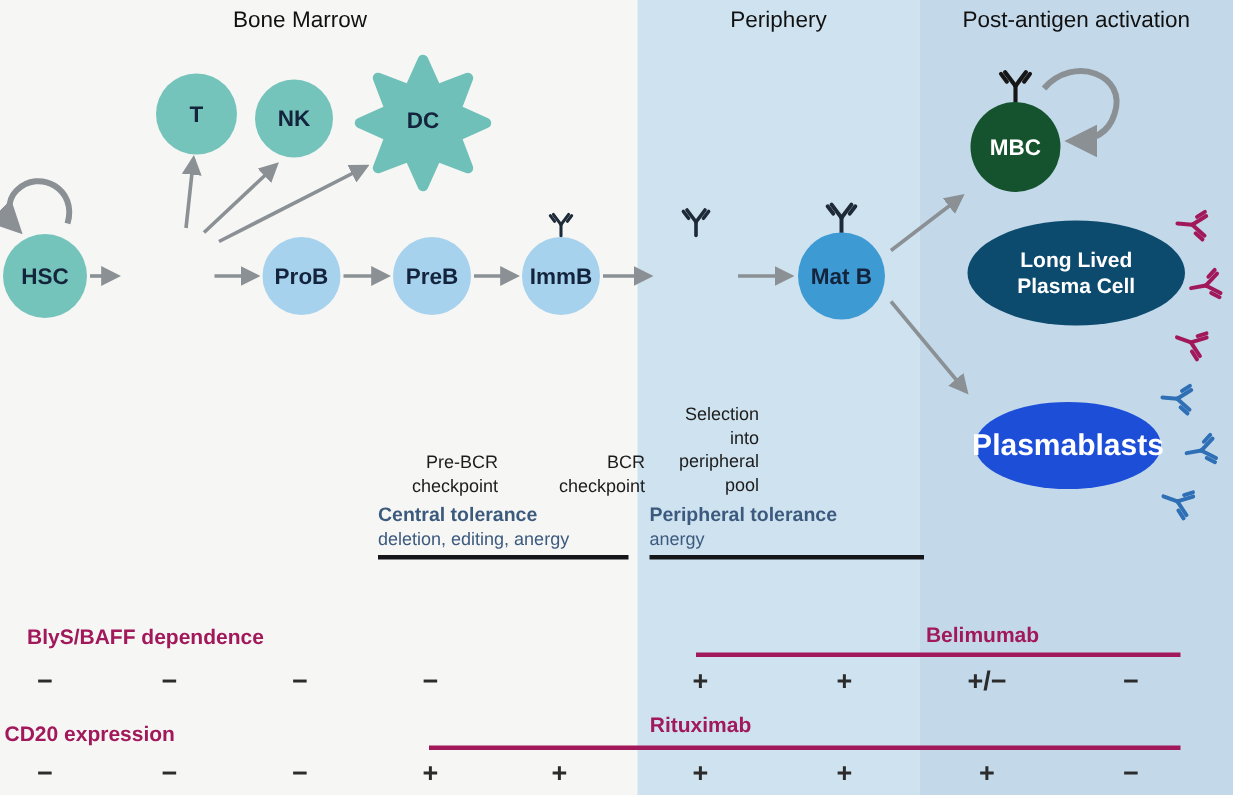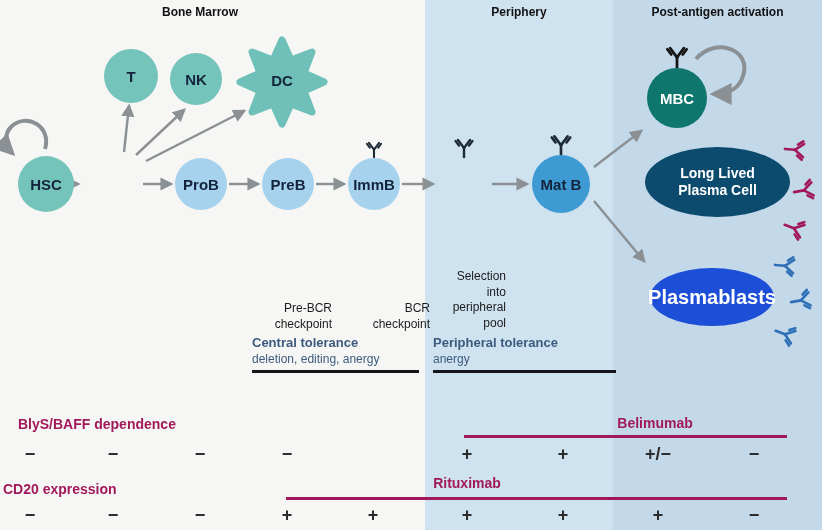--- a/index.html
+++ b/index.html
@@ -6,40 +6,40 @@
   .stage{
     position:relative;width:822px;height:530px;overflow:hidden;
     font-family:"Liberation Sans", sans-serif;background:#f6f6f4;
   }
   .band{position:absolute;top:0;height:530px;}
   .band-bm{left:0;width:425px;background:#f6f6f4;}
   .band-per{left:425px;width:188px;background:#cfe2ef;}
   .band-post{left:613px;width:209px;background:#c3d9ea;}
   .layer{position:absolute;left:0;top:0;width:822px;height:530px;}
 
-  .hdr{position:absolute;top:5px;font-size:12px;font-weight:bold;color:#111;text-align:center;}
+  .hdr{position:absolute;top:5px;font-size:15px;font-weight:normal;color:#111;text-align:center;}
   .hdr-bm{left:100px;width:200px;}
   .hdr-per{left:444px;width:150px;}
   .hdr-post{left:613px;width:209px;}
 
   .cell{position:absolute;border-radius:50%;display:flex;align-items:center;justify-content:center;
         font-weight:bold;font-size:15px;color:#14243c;}
   .teal{background:#74c4bb;}
   .lblue{background:#a6d2ee;}
   .mblue{background:#3e9ad3;}
-  .c-hsc{left:18px;top:156px;width:56px;height:56px;}
+  .c-hsc{left:2px;top:156px;width:56px;height:56px;}
   .c-clp{left:85px;top:156px;width:56px;height:56px;}
   .c-t{left:104px;top:49px;width:54px;height:54px;}
   .c-nk{left:170px;top:53px;width:52px;height:52px;}
   .c-prob{left:175px;top:158px;width:52px;height:52px;}
   .c-preb{left:262px;top:158px;width:52px;height:52px;}
   .c-immb{left:348px;top:158px;width:52px;height:52px;}
   .c-trb{left:438px;top:158px;width:52px;height:52px;}
   .c-matb{left:532px;top:155px;width:58px;height:58px;}
-  .c-mbc{left:647px;top:68px;width:60px;height:60px;background:#0f766e;color:#fff;}
+  .c-mbc{left:647px;top:68px;width:60px;height:60px;background:#14532d;color:#fff;}
   .c-llpc{left:645px;top:147px;width:145px;height:70px;background:#0c4a6e;color:#fff;
           font-size:14px;text-align:center;white-space:pre-line;line-height:1.25;}
   .c-pb{left:650px;top:268px;width:124px;height:58px;background:#1d4ed8;color:#fff;font-size:20px;}
   .dc-label{position:absolute;left:252px;top:72px;width:60px;text-align:center;
             font-weight:bold;font-size:15px;color:#14243c;}
 
   .note{position:absolute;font-size:12px;color:#1c1c1c;text-align:right;white-space:pre-line;line-height:1.3;margin-top:12px;}
   .n-prebcr{left:240px;top:289px;width:92px;}
   .n-bcr{left:346px;top:289px;width:84px;}
   .n-sel{left:428px;top:257px;width:78px;}

